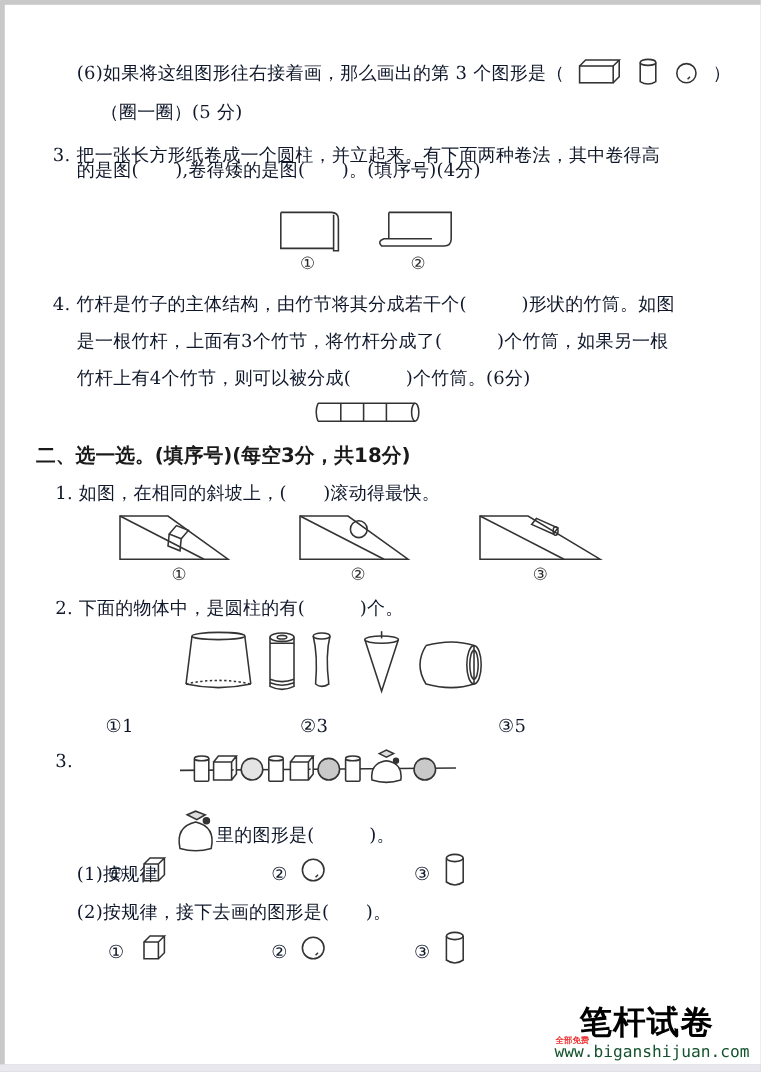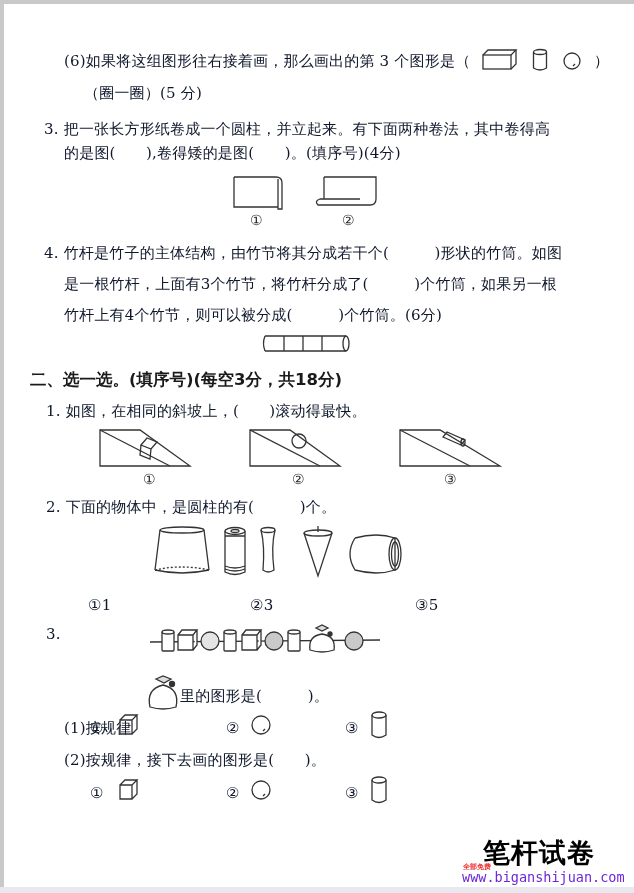--- a/index.html
+++ b/index.html
@@ -29,21 +29,21 @@
   .stroke { fill: none; stroke: #333; stroke-width: 1.3; }
   .logo-main {
     position: absolute; font-family: "DejaVu Sans", sans-serif; font-weight: bold;
     font-size: 27px; line-height: 30px; color: #000000; white-space: nowrap; letter-spacing: 1px;
   }
   .logo-tag {
     position: absolute; font-family: "DejaVu Sans", sans-serif; font-size: 7px; color: #e33; font-weight: bold; white-space: nowrap;
   }
   .logo-url {
     position: absolute; font-family: "DejaVu Sans Mono", "Liberation Mono", monospace;
-    font-size: 13.5px; line-height: 16px; color: #6d28d9; white-space: nowrap;
+    font-size: 13.5px; line-height: 16px; color: #14532d; white-space: nowrap;
   }
 </style>
 </head>
 <body>
 
 <div class="page"></div>
 <div class="bottom-strip"></div>
 
 <div class="line" style="left:64px;top:51px;">(6)如果将这组图形往右接着画，那么画出的第 3 个图形是（</div>
 <svg style="left:482px;top:47px;" width="120" height="28">
@@ -58,21 +58,21 @@
   </g>
   <g class="stroke">
     <circle cx="90" cy="14" r="8"></circle>
     <path d="M93,17 l-2,2"></path>
   </g>
 </svg>
 <div class="line" style="left:594px;top:51px;">）</div>
 <div class="line" style="left:84px;top:83px;">（圈一圈）(5 分)</div>
 
 <div class="line" style="left:44px;top:119px;">3. 把一张长方形纸卷成一个圆柱，并立起来。有下面两种卷法，其中卷得高</div>
-<div class="line" style="left:64px;top:143px;text-align:center;">的是图(　　),卷得矮的是图(　　)。(填序号)(4分)</div>
+<div class="line" style="left:64px;top:132px;text-align:center;">的是图(　　),卷得矮的是图(　　)。(填序号)(4分)</div>
 <svg style="left:232px;top:175px;" width="160" height="36">
   <g class="stroke">
     <path d="M2,2 L44,2 Q50,2 50,8 L50,34 L46,34 L46,4"></path>
     <path d="M2,2 L2,32 L46,32"></path>
   </g>
   <g class="stroke">
     <path d="M92,2 L144,2 L144,24 Q144,30 138,30 L86,30 Q82,26 88,24 L128,24"></path>
     <path d="M92,2 L92,24"></path>
   </g>
 </svg>

